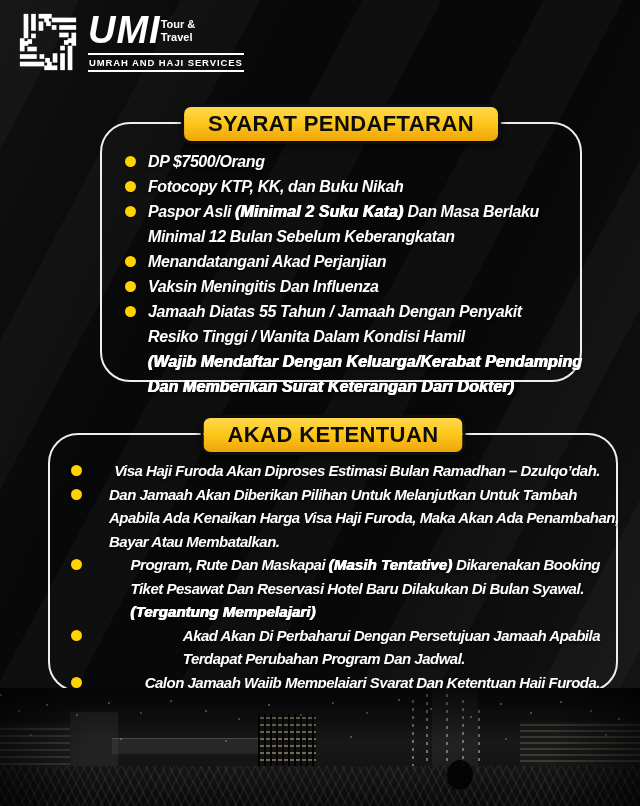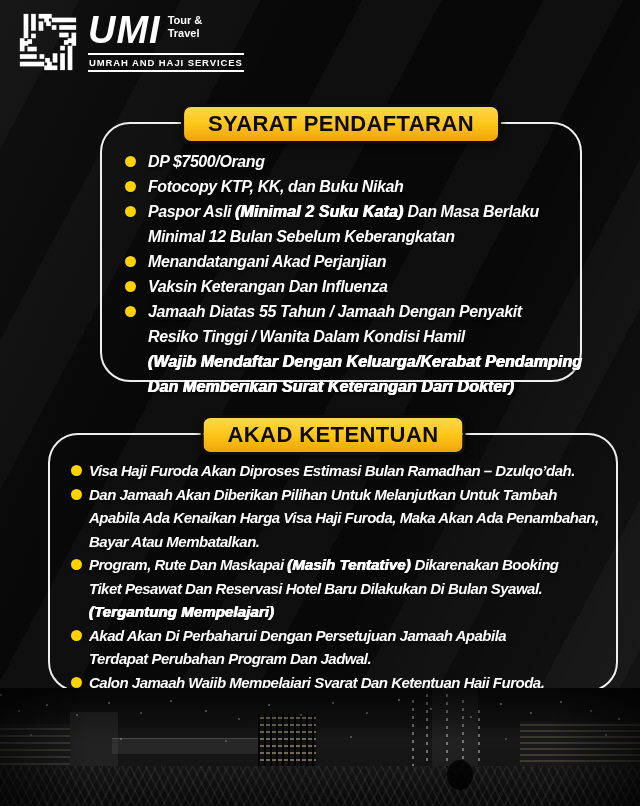--- a/index.html
+++ b/index.html
@@ -11,23 +11,23 @@
       repeating-linear-gradient(118deg, rgba(255,255,255,.015) 0 70px, rgba(0,0,0,.28) 70px 160px),
       #0b0b0b;
     font-family:"Liberation Sans", sans-serif;
     color:#fff;
   }
 
   
   .logo{position:absolute;left:18px;top:10px;display:flex;align-items:center;gap:10px;}
   .mark{width:60px;height:64px;flex:none;}
   .logo-text{display:flex;flex-direction:column;}
-  .logo-row{display:flex;align-items:flex-start;}
+  .logo-row{display:flex;align-items:center;}
   .brand{font-size:38px;font-weight:900;letter-spacing:1px;line-height:.95;font-style:italic;}
-  .tagline{display:flex;flex-direction:column;font-size:11px;font-weight:700;line-height:1.15;margin-left:7px;margin-top:2px;}
+  .tagline{display:flex;flex-direction:column;font-size:11px;font-weight:700;line-height:1.15;margin-top:2px;}
   .logo-sub{
     margin-top:5px;border-top:2px solid #fff;border-bottom:2px solid #fff;
     padding:2px 1px;font-size:9.5px;font-weight:700;letter-spacing:.9px;white-space:nowrap;
   }
 
   
   .box{position:absolute;border:2px solid #eeeeee;border-radius:30px;}
   .box1{left:100px;top:122px;width:478px;height:256px;}
   .box2{left:48px;top:433px;width:566px;height:255px;}
   .pill{
@@ -37,21 +37,21 @@
     border:3px solid #0e0e0e;border-radius:10px;
     color:#0c0c0c;font-weight:900;font-size:22px;letter-spacing:.4px;
     box-shadow:0 3px 6px rgba(0,0,0,.55);
   }
 
   ul.list{margin:8px;list-style:none;}
   .box1 ul.list{padding:17px 8px 0 15px;}
   .box2 ul.list{padding:16px 8px 0 13px;}
   li{display:flex;align-items:flex-start;}
   .box1 li{gap:12px;}
-  .box2 li{gap:7px;}
+  .box2 li{gap:27px;justify-content:space-between;}
   .bullet{width:11px;height:11px;border-radius:50%;background:#ffd200;flex:none;box-shadow:0 1px 2px rgba(0,0,0,.6);}
   .box1 .bullet{margin-top:7px;}
   .box2 .bullet{margin-top:6px;}
   .li-content{min-width:0;}
   .line{white-space:nowrap;}
   .box1 .line{font-size:16px;line-height:25px;letter-spacing:-.4px;}
   .box2 .line{font-size:15px;line-height:23.5px;letter-spacing:-.5px;}
   .seg{font-style:italic;font-weight:700;text-shadow:0 2px 3px rgba(0,0,0,.6);}
   .seg-b{text-shadow:.45px 0 0 currentColor, -.45px 0 0 currentColor, 0 2px 3px rgba(0,0,0,.6);letter-spacing:.1px;}
 
@@ -154,21 +154,21 @@
         </li>
         <li>
           <span class="bullet"></span>
           <div class="li-content">
             <div class="line"><span class="seg">Menandatangani Akad Perjanjian</span></div>
           </div>
         </li>
         <li>
           <span class="bullet"></span>
           <div class="li-content">
-            <div class="line"><span class="seg">Vaksin Keterangan Dan Influenza</span></div>
+            <div class="line"><span class="seg">Vaksin Meningitis Dan Influenza</span></div>
           </div>
         </li>
         <li>
           <span class="bullet"></span>
           <div class="li-content">
             <div class="line"><span class="seg">Jamaah Diatas 55 Tahun / Jamaah Dengan Penyakit</span></div>
             <div class="line"><span class="seg">Resiko Tinggi / Wanita Dalam Kondisi Hamil</span></div>
             <div class="line"><span class="seg seg-b">(Wajib Mendaftar Dengan Keluarga/Kerabat Pendamping</span></div>
             <div class="line"><span class="seg seg-b">Dan Memberikan Surat Keterangan Dari Dokter)</span></div>
           </div>

